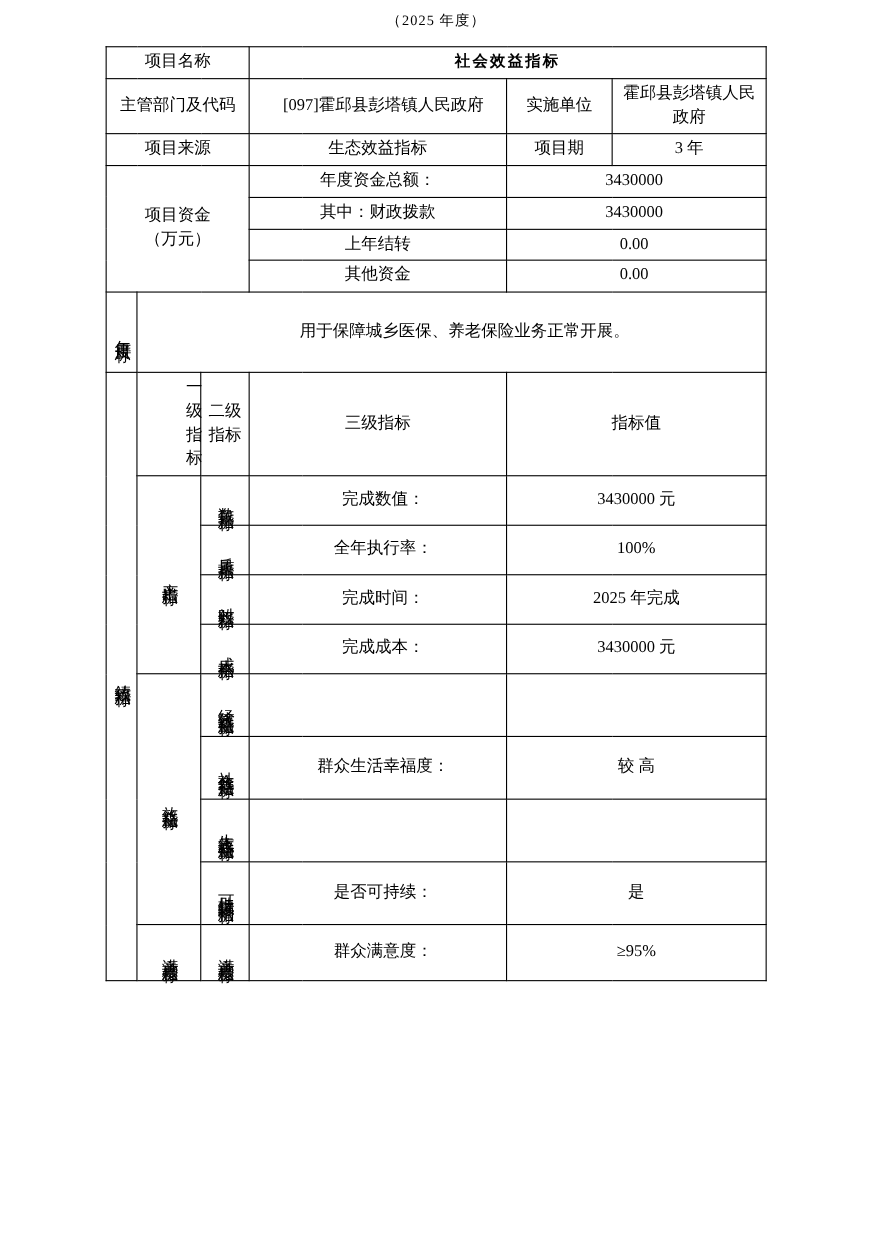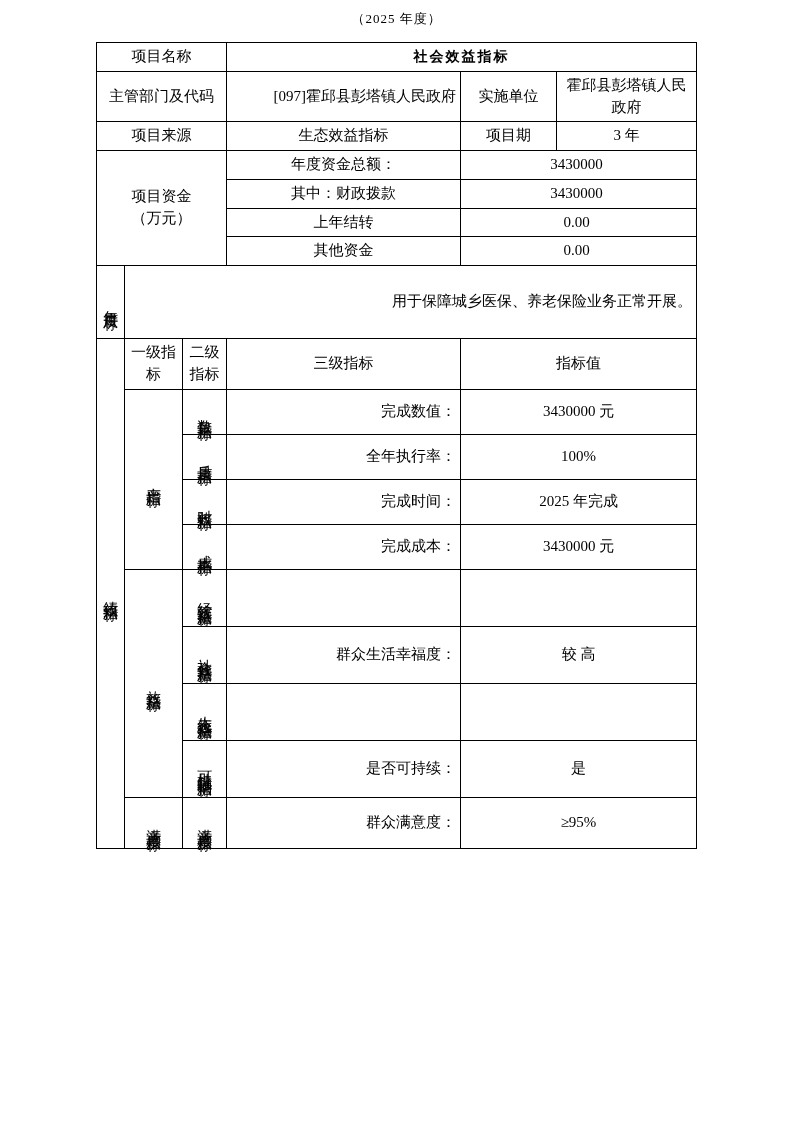--- a/index.html
+++ b/index.html
@@ -41,21 +41,21 @@
     table-layout: fixed;
   }
   table.main td {
     border: 1px solid #000000;
     font-size: 15px;
     padding: 3px 4px;
     vertical-align: middle;
     line-height: 1.45;
   }
   .c { text-align: center; }
-  .l { text-align: right; }
+  .l { text-align: center; }
   .r { text-align: center; padding-right: 8px !important; }
   .vert {
     writing-mode: vertical-rl;
     text-orientation: upright;
     letter-spacing: 2px;
     display: inline-block;
     line-height: 1.1;
   }
   .vert-wrap {
     text-align: center;
@@ -135,21 +135,21 @@
       <td class="vert-wrap" style="height:72px;">
         <span class="vert">年度目标</span>
       </td>
       <td class="l" colspan="6" style="padding-left:28px;">用于保障城乡医保、养老保险业务正常开展。</td>
     </tr>
 
     <tr>
       <td class="c" rowspan="10" style="padding:0;">
         <span class="vert">绩效指标</span>
       </td>
-      <td class="narrowlabel" style="height:34px;">
+      <td class="narrowlabel" style="height:34px;padding-left:44px;">
         <div style="word-break:break-all;">一级指标</div>
       </td>
       <td class="narrowlabel">
         <div style="word-break:break-all;text-align:center;">二级指标</div>
       </td>
       <td class="c" colspan="2">三级指标</td>
       <td class="c" colspan="2">指标值</td>
     </tr>
 
     <tr>

